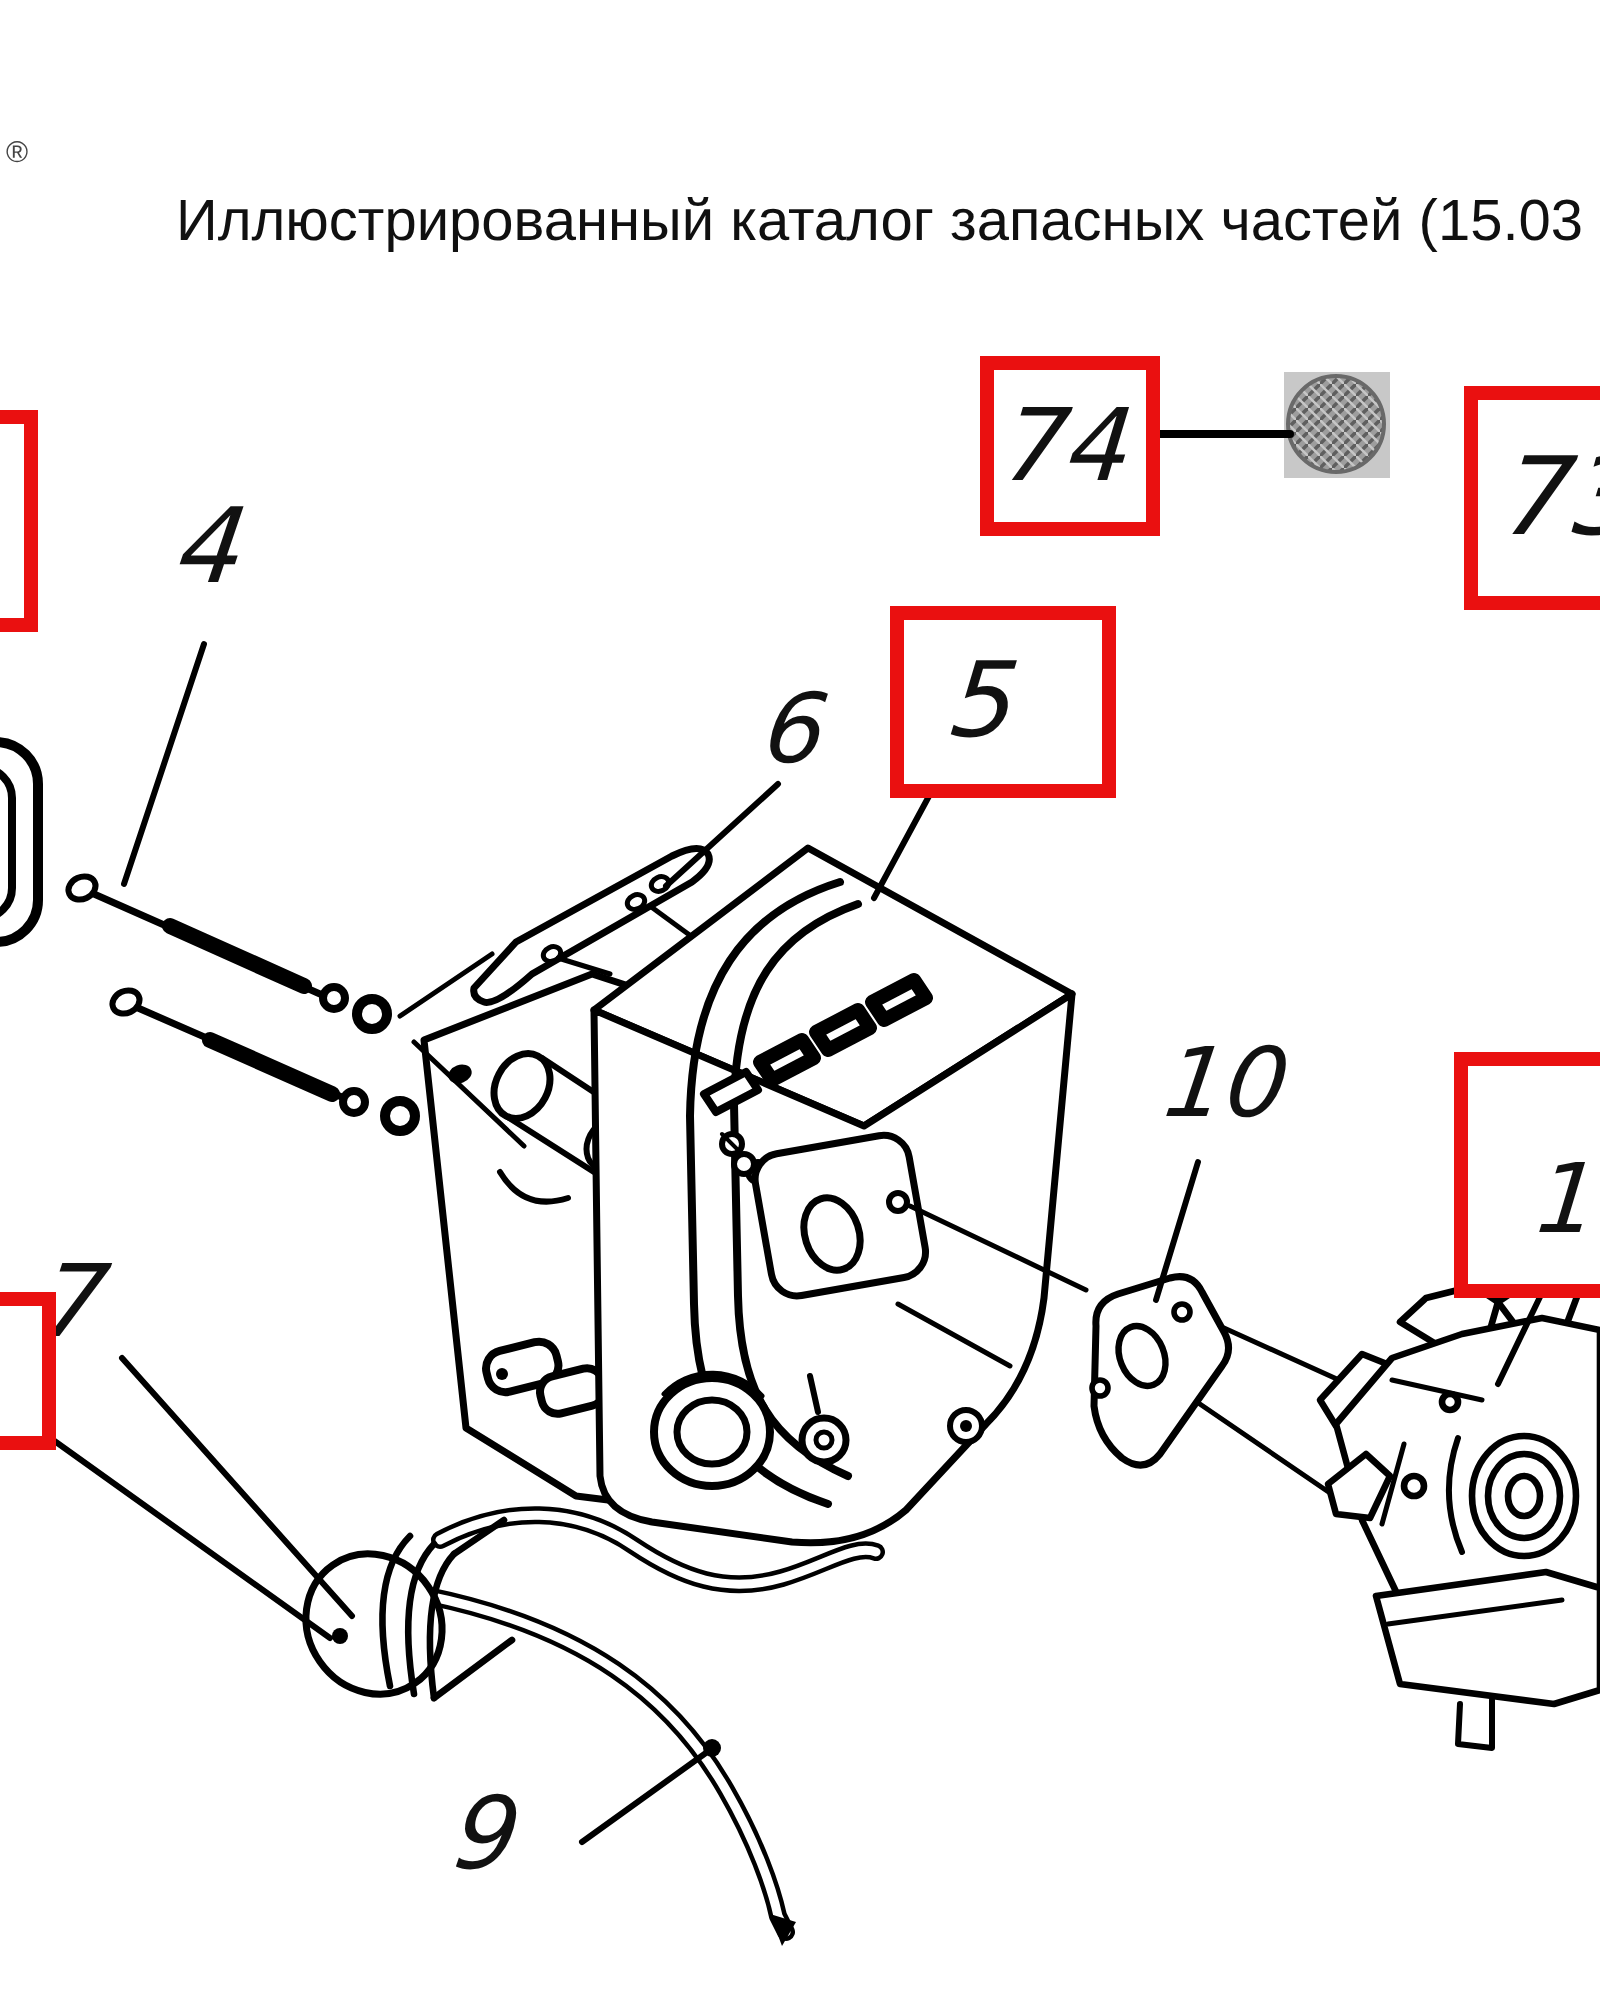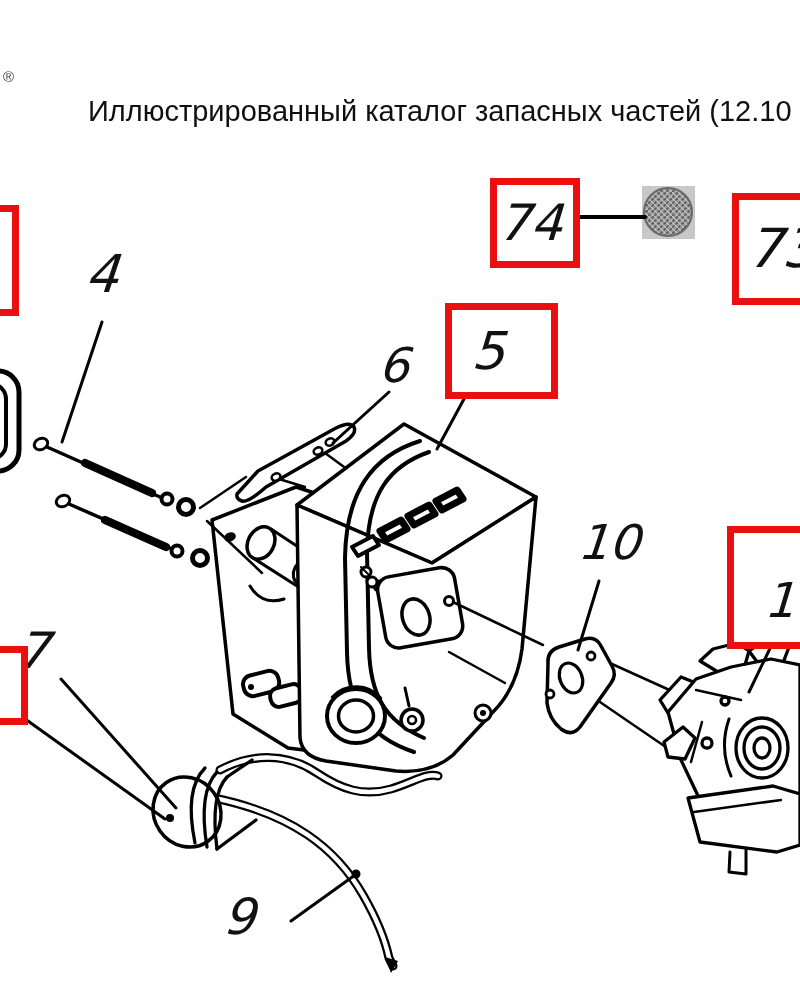--- a/index.html
+++ b/index.html
@@ -30,21 +30,21 @@
   #num-10{left:583px;top:518px;font-size:48px;}
   #num-7{left:22px;top:626px;font-size:50px;}
   #num-9{left:228px;top:892px;font-size:50px;}
 </style>
 </head>
 <body>
 
 <div id="page">
 
   <span class="trademark">®</span>
-  <div class="page-title">Иллюстрированный каталог запасных частей (12.10</div>
+  <div class="page-title">Иллюстрированный каталог запасных частей (15.03</div>
 
   <svg id="diagram-svg" width="800" height="1000" viewBox="0 0 800 1000">
     <defs>
       <pattern id="meshpat" width="6" height="6" patternUnits="userSpaceOnUse">
         <rect width="6" height="6" fill="#9d9d9d"></rect>
         <path d="M0 6 L6 0" stroke="#5f5f5f" stroke-width="1.8"></path>
         <path d="M0 0 L6 6" stroke="#c6c6c6" stroke-width="1.2"></path>
       </pattern>
     </defs>
 

